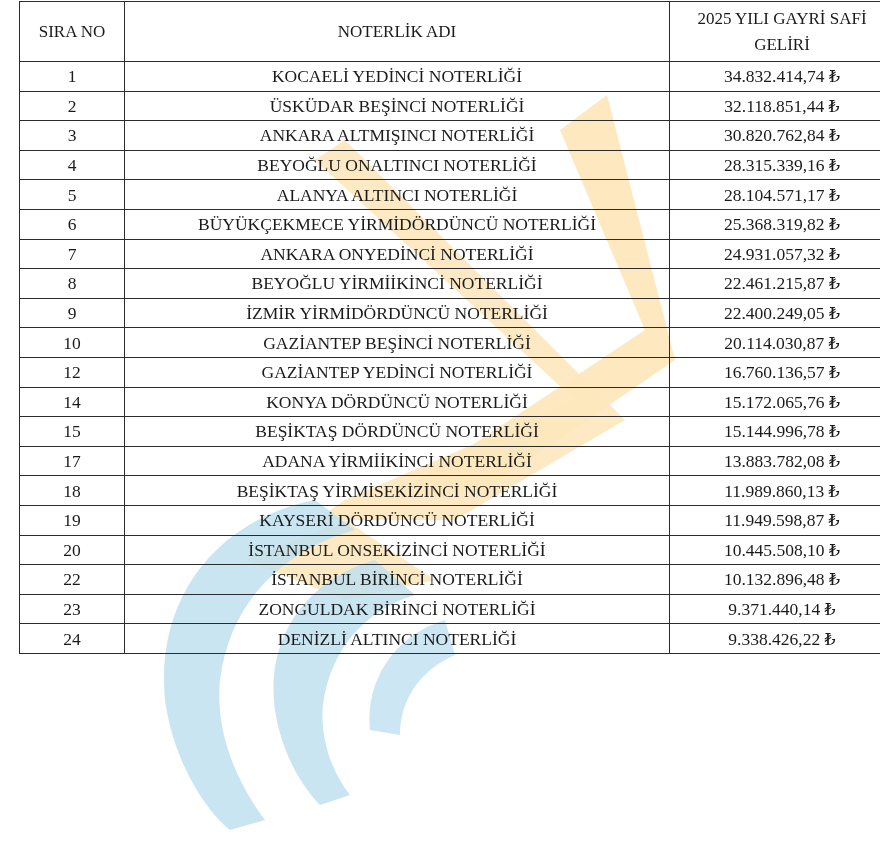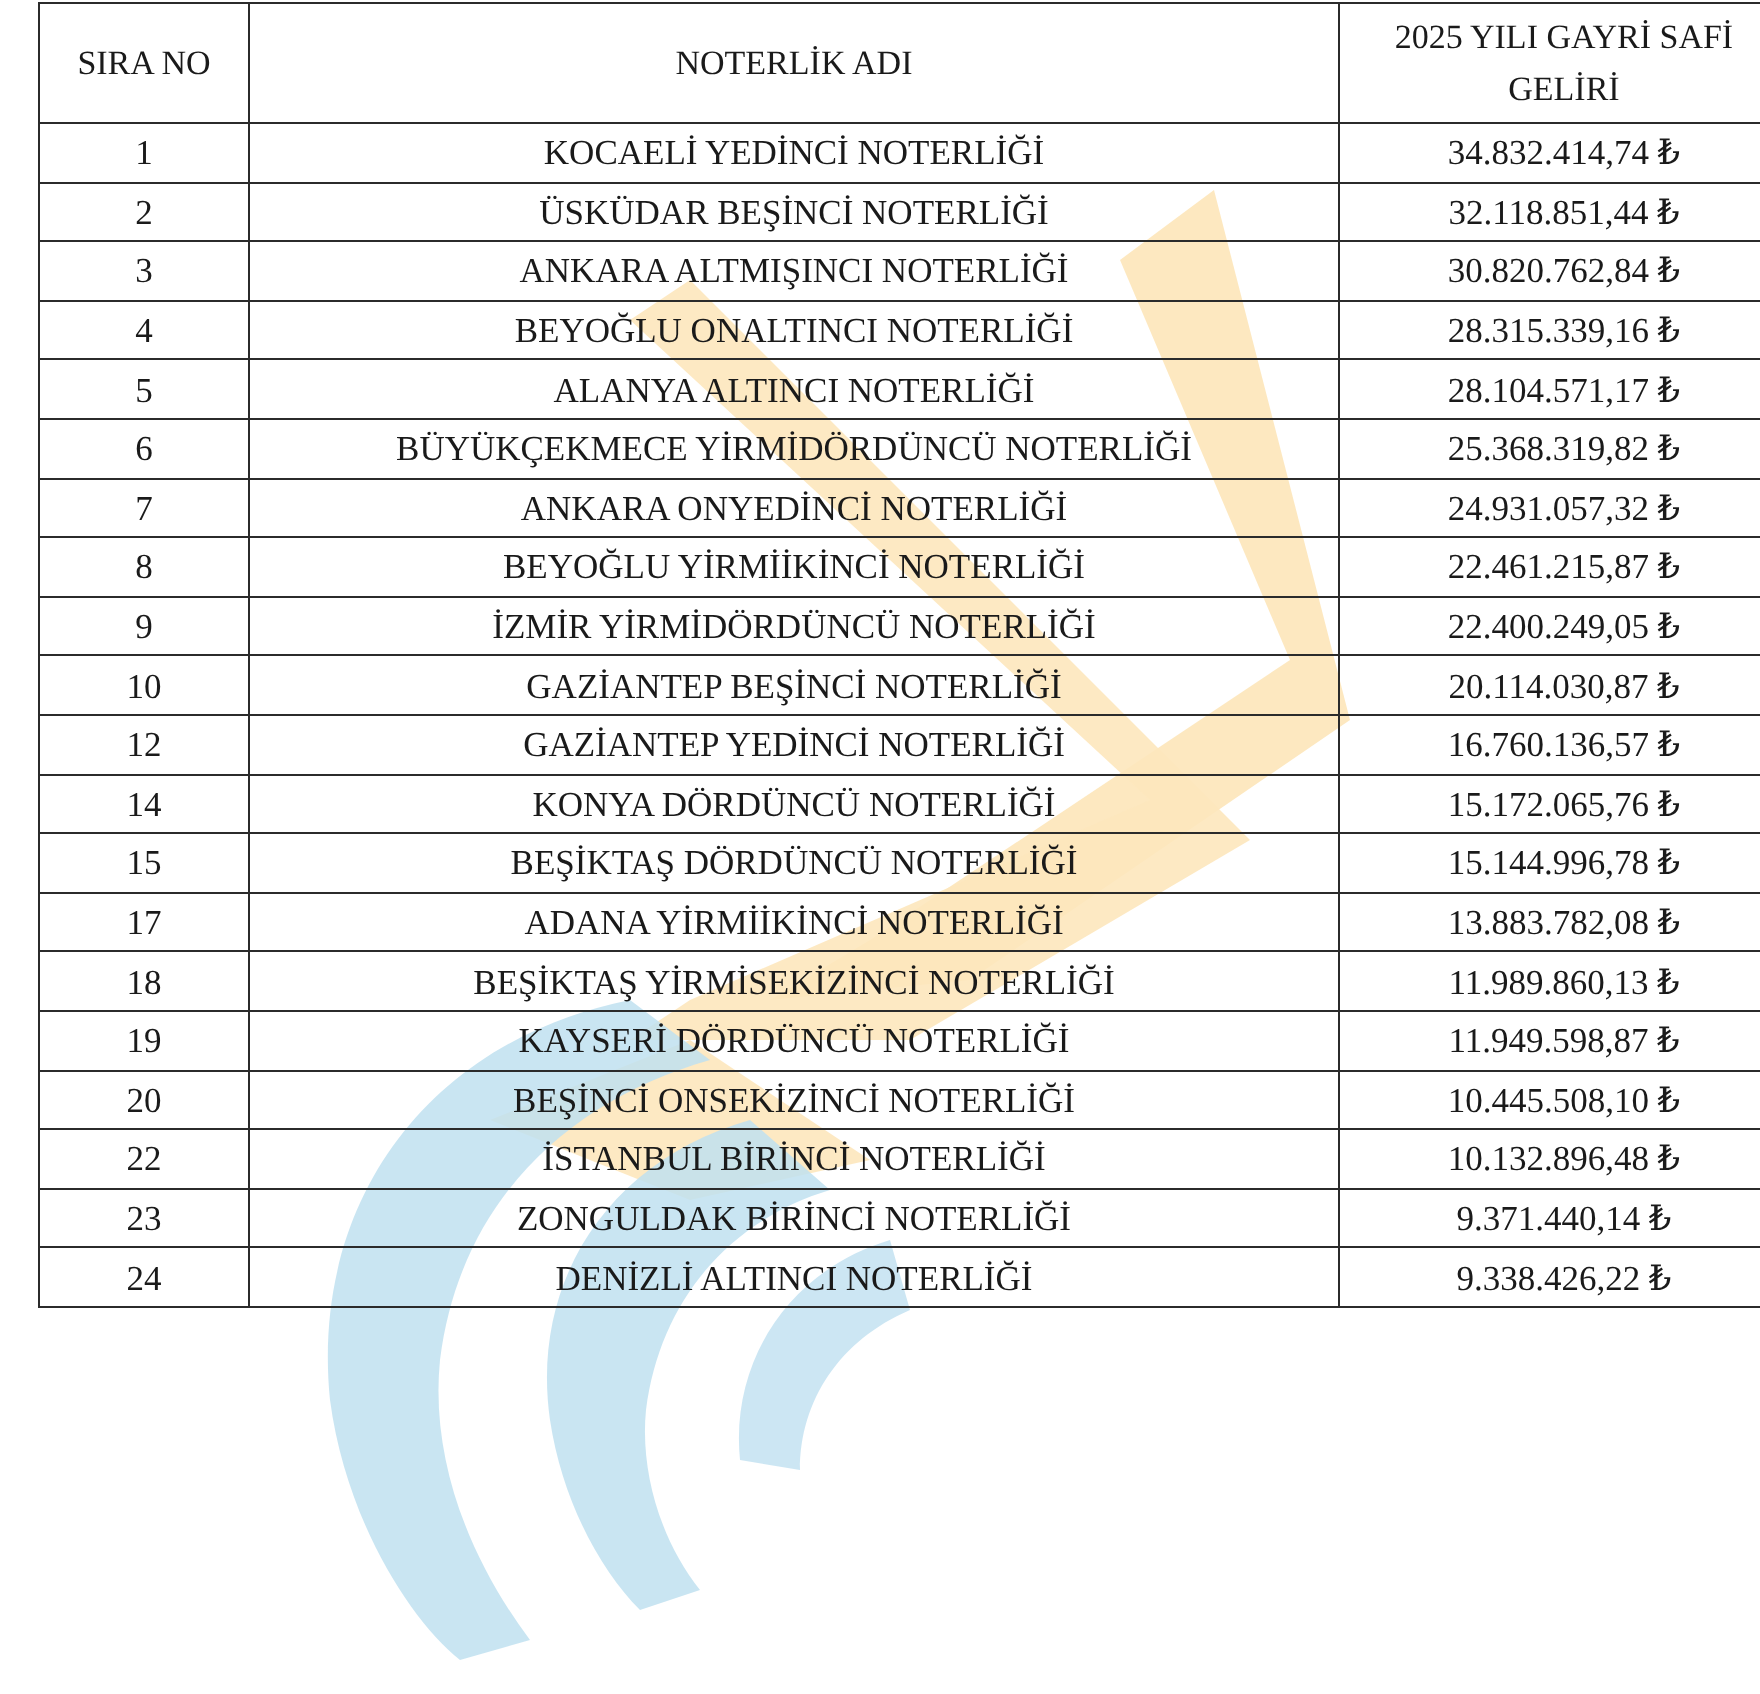--- a/index.html
+++ b/index.html
@@ -132,21 +132,21 @@
           <td>BEŞİKTAŞ YİRMİSEKİZİNCİ NOTERLİĞİ</td>
           <td>11.989.860,13 ₺</td>
         </tr>
         <tr>
           <td>19</td>
           <td>KAYSERİ DÖRDÜNCÜ NOTERLİĞİ</td>
           <td>11.949.598,87 ₺</td>
         </tr>
         <tr>
           <td>20</td>
-          <td>BEŞİNCİ ONSEKİZİNCİ NOTERLİĞİ</td>
+          <td>İSTANBUL ONSEKİZİNCİ NOTERLİĞİ</td>
           <td>10.445.508,10 ₺</td>
         </tr>
         <tr>
           <td>22</td>
           <td>İSTANBUL BİRİNCİ NOTERLİĞİ</td>
           <td>10.132.896,48 ₺</td>
         </tr>
         <tr>
           <td>23</td>
           <td>ZONGULDAK BİRİNCİ NOTERLİĞİ</td>

